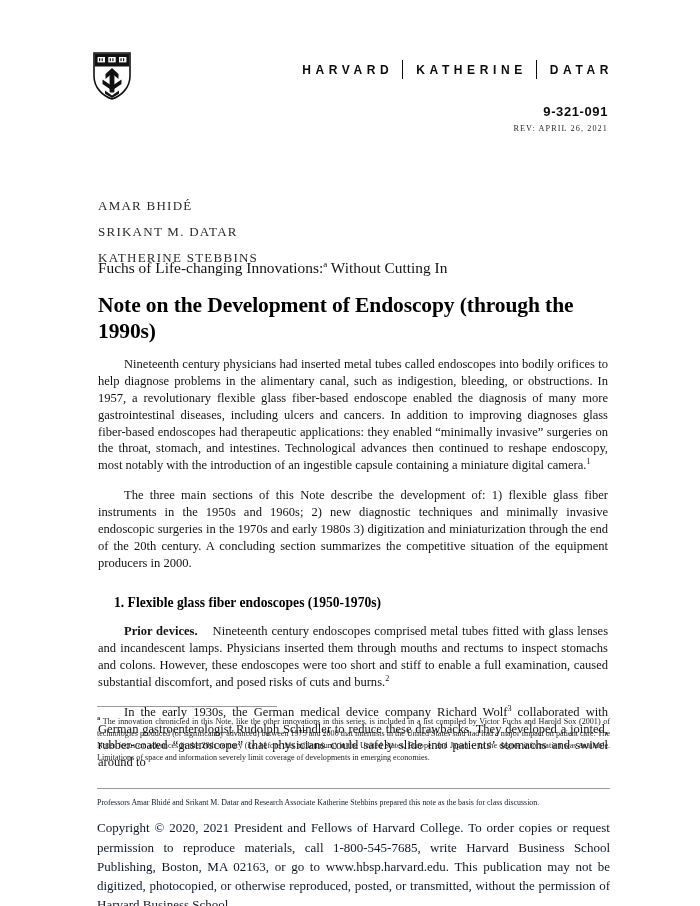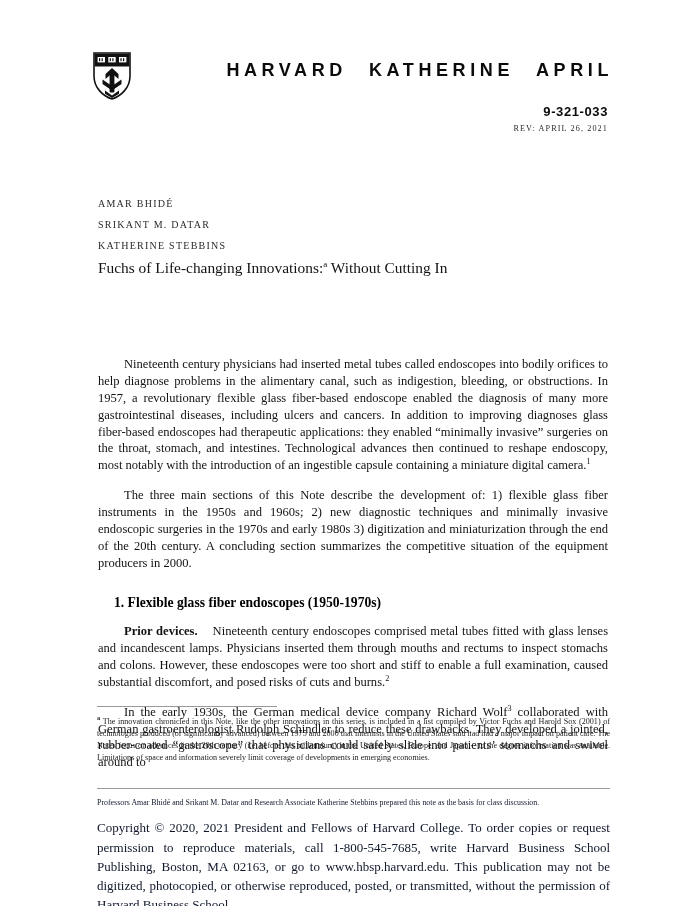--- a/index.html
+++ b/index.html
@@ -39,21 +39,21 @@
     top: 8px;
     right: 0;
     display: flex;
     align-items: center;
     justify-content: flex-end;
     gap: 0;
   }
   .brandword {
     font-family: "Liberation Sans", "DejaVu Sans", sans-serif;
     font-weight: bold;
-    font-size: 18px;
+    font-size: 12px;
     letter-spacing: 4.6px;
     color: #0b0b0b;
     white-space: nowrap;
   }
   .brandsep {
     display: inline-block;
     width: 1px;
     height: 19px;
     background: #0b0b0b;
     margin: 0 13px 0 9px;
@@ -83,21 +83,21 @@
   }
 
   
   .authors {
     position: absolute;
     left: 98px;
     top: 198px;
   }
   .author {
     font-family: "Liberation Serif", "DejaVu Serif", serif;
-    font-size: 10px;
+    font-size: 13px;
     letter-spacing: 1.25px;
     color: #2a2a2a;
     margin-bottom: 10px;
   }
 
   
   .titleblock {
     position: absolute;
     left: 98px;
     top: 258px;
@@ -233,37 +233,38 @@
         <rect x="16.6" y="20.5" width="4.8" height="20" rx="1" fill="#111111"></rect>
         <path d="M9.5,27.5 L19,34 L28.5,27.5 L28.5,32 L19,38.5 L9.5,32 Z" fill="#111111"></path>
         <path d="M12.0,38.5 L19,43.5 L26.0,38.5 L26.0,41.8 L19,46 L12.0,41.8 Z" fill="#111111"></path>
       </svg>
     </div>
     <div class="brandline">
       <span class="brandword">HARVARD</span>
       <span class="brandsep"></span>
       <span class="brandword">KATHERINE</span>
       <span class="brandsep"></span>
-      <span class="brandword">APRIL</span>
+      <span class="brandword">DATAR</span>
     </div>
   </div>
 
   <div class="docnum-wrap">
-    <div class="docnum">9-321-033</div>
+    <div class="docnum">9-321-091</div>
     <div class="docrev">REV: APRIL 26, 2021</div>
   </div>
 
   <div class="authors">
     <div class="author">AMAR BHIDÉ</div>
     <div class="author">SRIKANT M. DATAR</div>
     <div class="author">KATHERINE STEBBINS</div>
   </div>
 
   <div class="titleblock">
     <div class="subtitle"><span>Fuchs of Life-changing Innovations:</span><sup>a</sup><span> Without Cutting In</span></div>
+    <h1 class="maintitle">Note on the Development of Endoscopy (through the 1990s)</h1>
   </div>
 
   <div class="body">
 
     <p class="para indent"><span>Nineteenth century physicians had inserted metal tubes called endoscopes into bodily orifices to help diagnose problems in the alimentary canal, such as indigestion, bleeding, or obstructions. In 1957, a revolutionary flexible glass fiber-based endoscope enabled the diagnosis of many more gastrointestinal diseases, including ulcers and cancers. In addition to improving diagnoses glass fiber-based endoscopes had therapeutic applications: they enabled “minimally invasive” surgeries on the throat, stomach, and intestines. Technological advances then continued to reshape endoscopy, most notably with the introduction of an ingestible capsule containing a miniature digital camera.</span><sup>1</sup></p>
 
     <p class="para indent">The three main sections of this Note describe the development of: 1) flexible glass fiber instruments in the 1950s and 1960s; 2) new diagnostic techniques and minimally invasive endoscopic surgeries in the 1970s and early 1980s 3) digitization and miniaturization through the end of the 20th century. A concluding section summarizes the competitive situation of the equipment producers in 2000.</p>
 
     <h2 class="h2">1. Flexible glass fiber endoscopes (1950-1970s)</h2>
 

